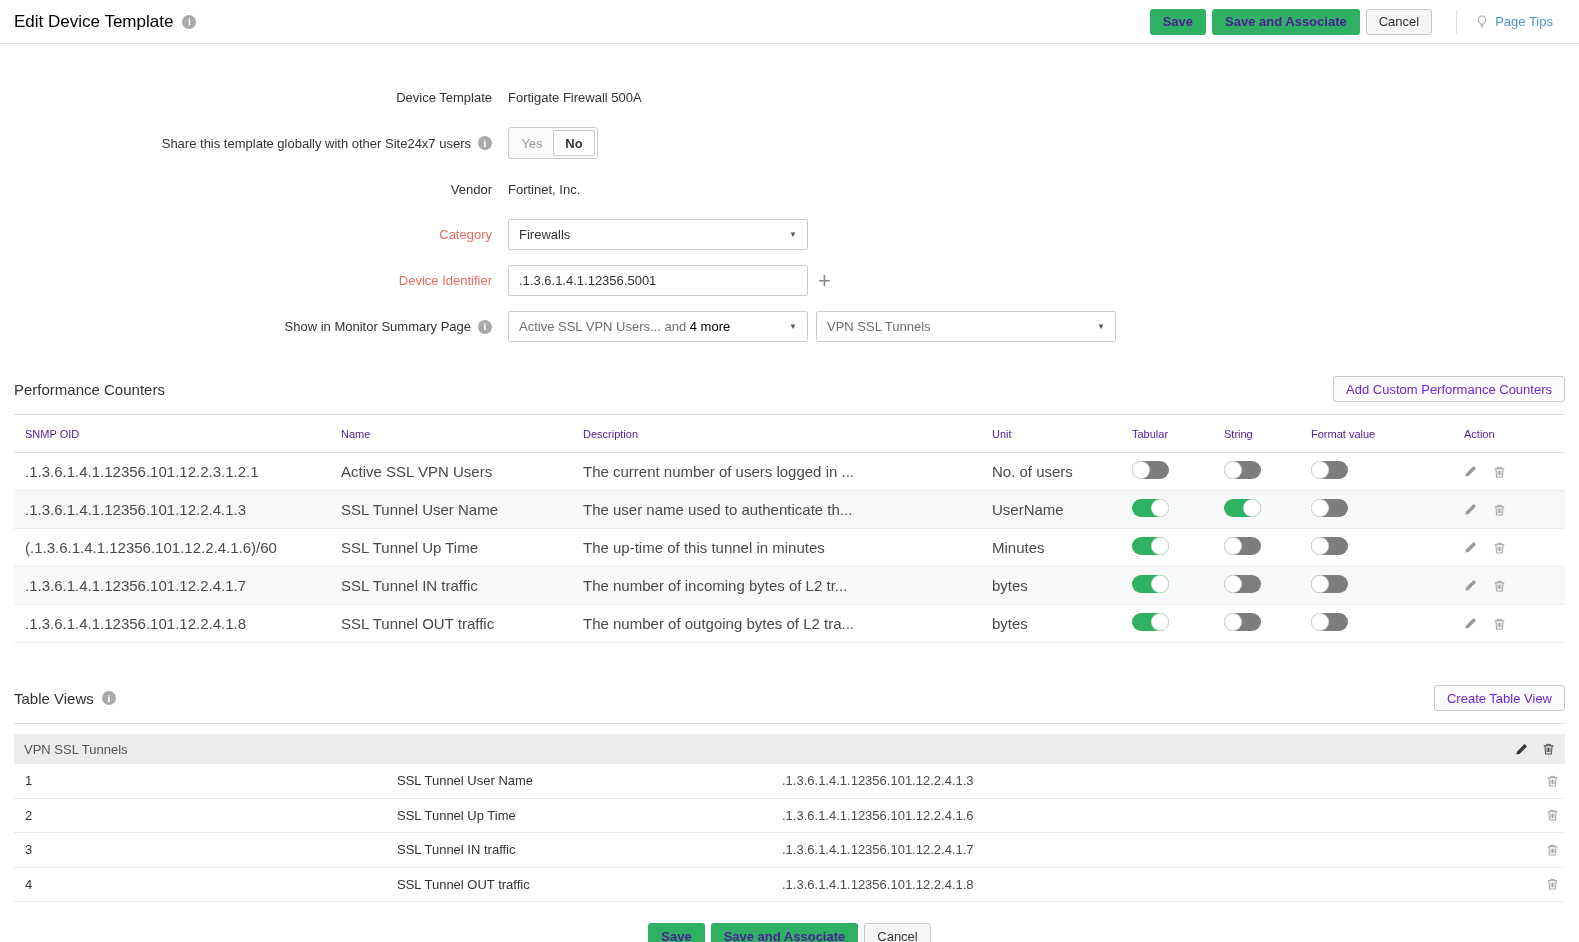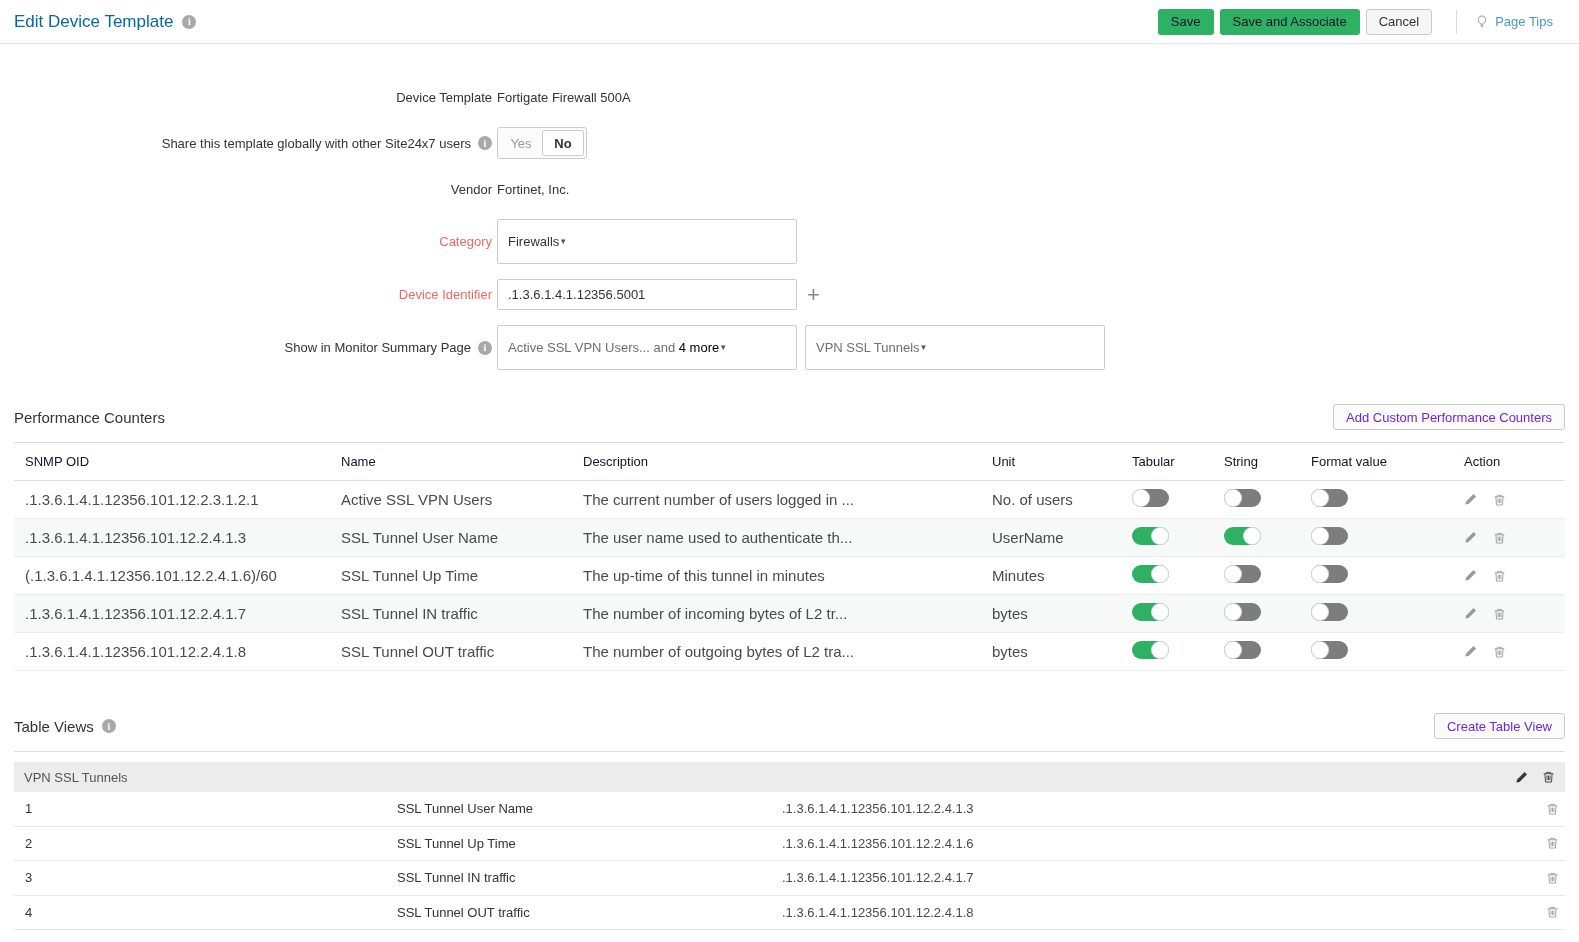--- a/index.html
+++ b/index.html
@@ -3,66 +3,66 @@
 <meta charset="utf-8">
 <style>
   * { margin:0; padding:0; box-sizing:border-box; }
   html,body { width:1579px; background:#fff; font-family:"Liberation Sans", sans-serif; color:#333; }
   body { min-height:942px; }
 
   
   .top-bar { height:44px; display:flex; align-items:center; justify-content:space-between;
              padding:0 26px 0 14px; border-bottom:1px solid #e4e4e4; }
   .top-left { display:flex; align-items:center; gap:9px; }
-  .page-title { font-size:17px; color:#0369a1; }
+  .page-title { font-size:17px; color:#000000; }
   .info-icon { display:inline-flex; align-items:center; justify-content:center;
                width:14px; height:14px; border-radius:50%; background:#a9a9a9; color:#fff;
                font-size:10px; font-weight:bold; font-family:"Liberation Serif", serif; }
   .top-right { display:flex; align-items:center; gap:6px; }
   .btn { display:inline-flex; align-items:center; justify-content:center; font-size:13px;
          padding:0 12px; height:26px; border-radius:3px; cursor:pointer; border:1px solid transparent; white-space:nowrap; }
-  .btn-green { background:#2fb164; color:#0f172a; }
+  .btn-green { background:#2fb164; color:#4c1d95;font-weight:bold; }
   .btn-plain { background:#f6f6f6; color:#333; border:1px solid #c9c9c9; }
   .btn-light { background:#fbfbfb; color:#6d28d9; border:1px solid #c9c9c9; }
   .vert-div { width:1px; height:24px; background:#ddd; margin:0 12px 0 18px; }
   .page-tips { display:flex; align-items:center; gap:6px; color:#4a97cb; font-size:13px; cursor:pointer; }
   .bulb-icon { color:#9a9a9a; display:inline-flex; }
 
   
   .form-area { padding-top:38px; }
   .form-row { display:flex; align-items:center; margin-bottom:15px; min-height:30px; }
   .form-label { width:492px; text-align:right; font-size:13px; color:#333; padding-right:0;
                 display:flex; justify-content:flex-end; align-items:center; gap:7px; }
   .form-label.red { color:#ec6a5e; }
-  .form-value { margin-left:5px; font-size:13px; color:#333; display:flex; align-items:center; }
+  .form-value { margin-left:16px; font-size:13px; color:#333; display:flex; align-items:center; }
 
   .segmented { display:flex; background:#fbfbfb; border:1px solid #ccc; border-radius:3px; padding:2px; height:32px; }
   .seg { width:42px; display:flex; align-items:center; justify-content:center; font-size:13px;
          color:#999; cursor:pointer; border-radius:2px; }
   .seg.selected { background:#fff; border:1px solid #ccc; color:#333; font-weight:bold; }
 
-  .select-box { width:300px; height:45px; border:1px solid #ccc; border-radius:2px; background:#fff;
-                display:flex; align-items:center; padding:0 10px;
+  .select-box { width:300px; height:31px; border:1px solid #ccc; border-radius:2px; background:#fff;
+                display:flex; align-items:center; justify-content:space-between; padding:0 10px;
                 font-size:13px; color:#333; cursor:pointer; }
   .select-box .caret { font-size:8px; color:#555; }
   .select-box.gray-text { color:#6f6f6f; }
   .link-blue { color:#000000; cursor:pointer; }
   .text-input { width:300px; height:31px; border:1px solid #ccc; border-radius:2px; padding:0 10px;
                 font-size:13px; color:#333; font-family:"Liberation Sans", sans-serif; }
   .plus-icon { font-size:22px; color:#888; margin-left:10px; cursor:pointer; font-weight:300; line-height:1; }
 
   
   .section { margin-top:34px; }
   .section-head { display:flex; align-items:center; justify-content:space-between; padding:0 14px 12px 14px; }
   .section-title { font-size:15px; color:#333; display:flex; align-items:center; gap:8px; }
 
   
   .pc-table { border-top:1px solid #dcdcdc; margin:0 14px; }
   .pc-header, .pc-row { display:flex; align-items:center; }
-  .pc-header { height:38px; border-bottom:1px solid #e0e0e0; color:#0f172a; font-size:13px; }
+  .pc-header { height:38px; border-bottom:1px solid #e0e0e0; color:#4c1d95; font-size:11px; }
   .pc-row { height:38px; border-bottom:1px solid #ededed; font-size:15px; color:#4a4a4a; }
   #pc-rows .pc-row:nth-child(even) { background:#f7f8f8; }
   .c-oid { width:327px; padding-left:11px; }
   .c-name { width:242px; }
   .c-desc { width:409px; }
   .c-unit { width:140px; }
   .c-tab { width:92px; }
   .c-str { width:87px; }
   .c-fmt { width:143px; }
   .c-act { flex:1; display:flex; gap:16px; padding-left:10px; }

